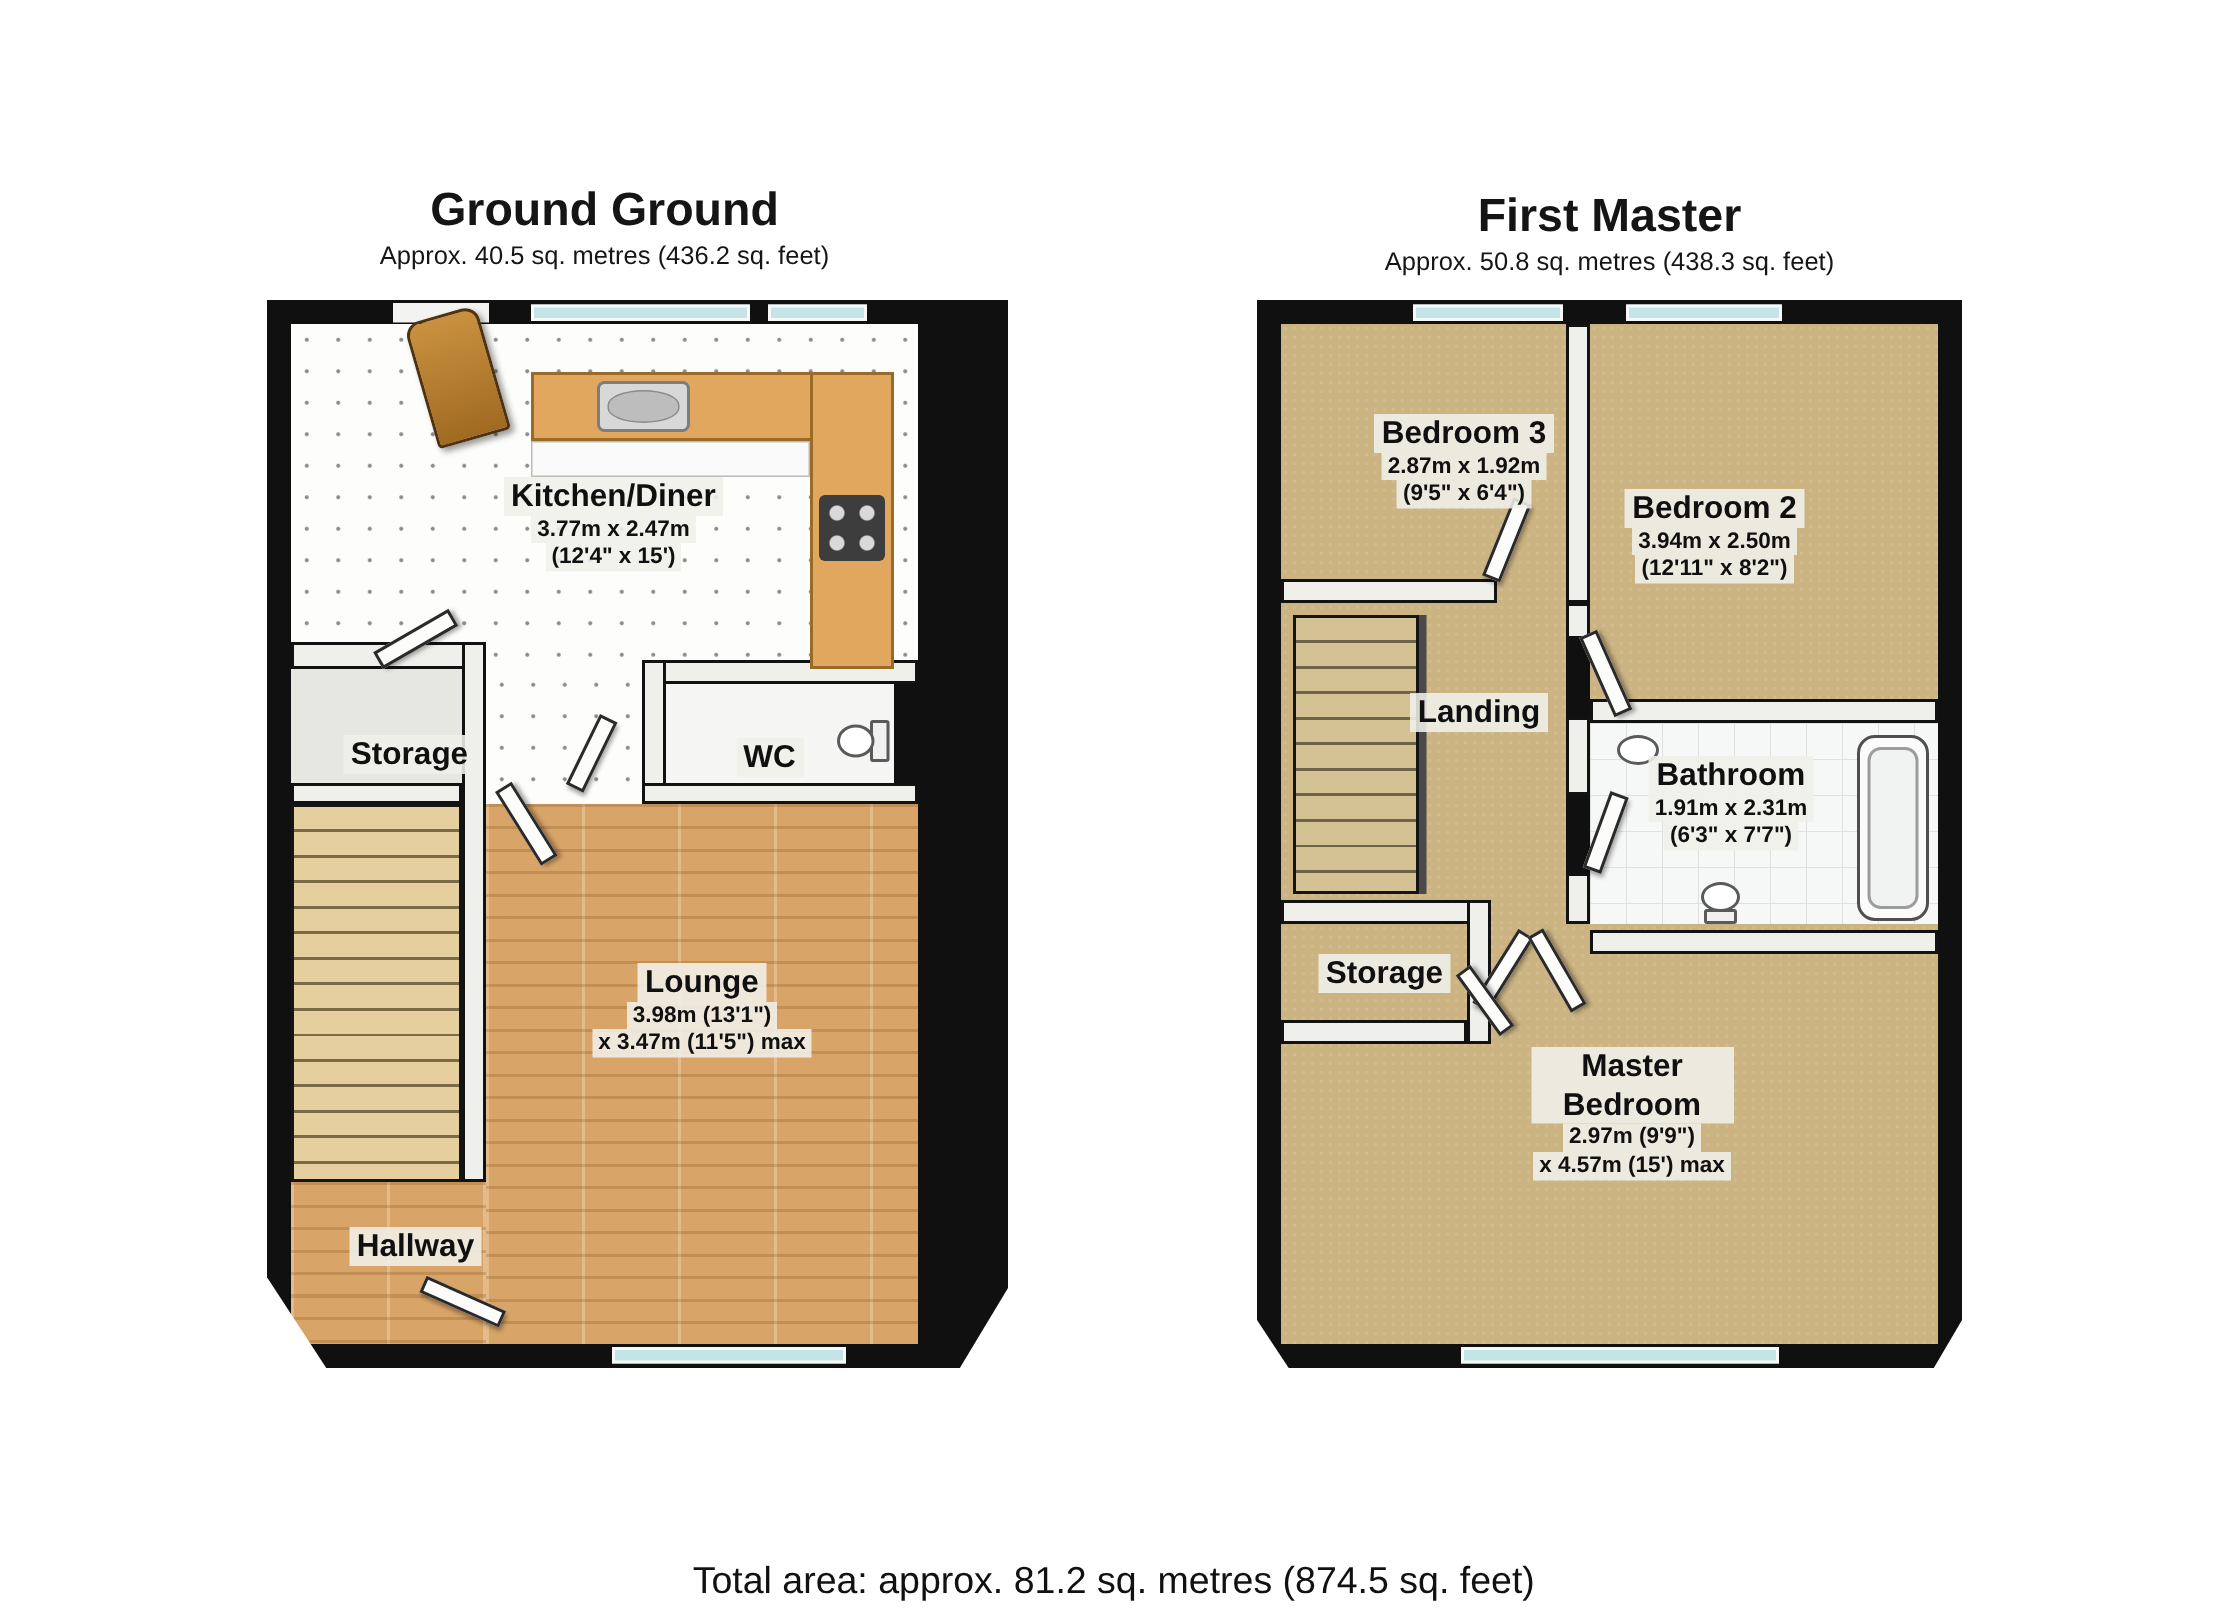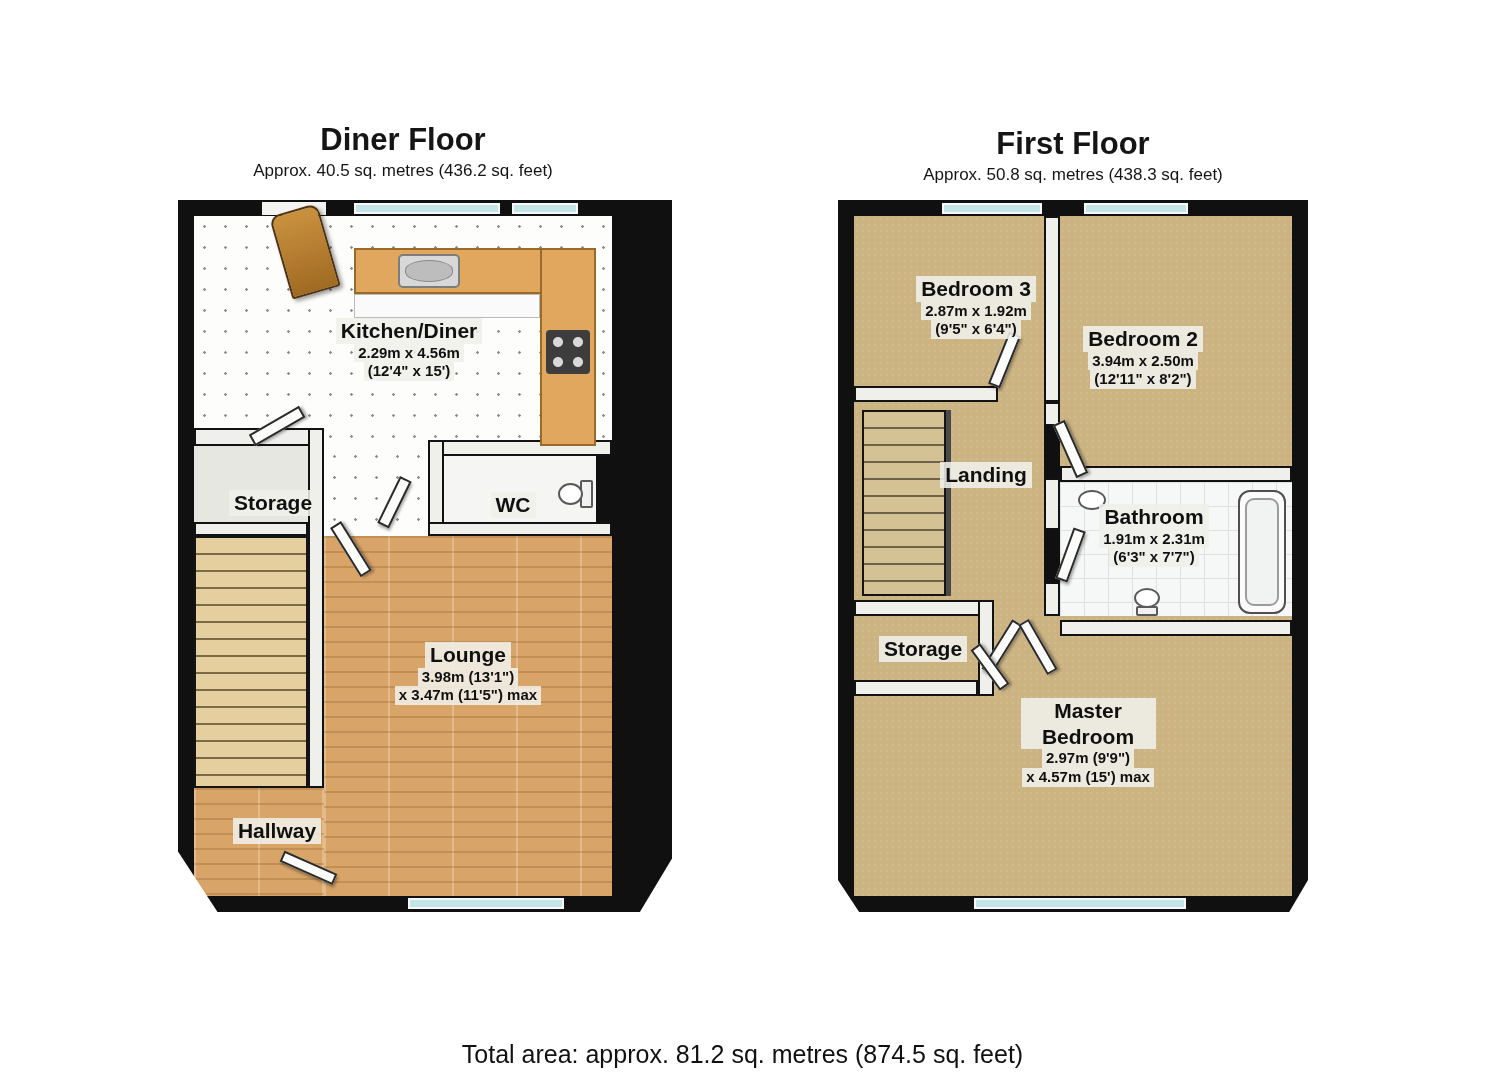--- a/index.html
+++ b/index.html
@@ -56,23 +56,23 @@
   .label{position:absolute;display:flex;flex-direction:column;align-items:center;z-index:5;}
   .nm{font-weight:bold;font-size:21px;line-height:1.22;color:#101010;background:rgba(240,240,234,.88);padding:0 5px;white-space:nowrap;}
   .dm{font-weight:bold;font-size:15px;line-height:1.25;color:#101010;background:rgba(240,240,234,.88);padding:0 4px;white-space:nowrap;}
   .nm.wrap{white-space:normal;width:125px;text-align:center;}
 </style>
 </head>
 <body>
 
 <div class="canvas">
 
-  <div class="floor-title" style="left:178px;top:122px;width:450px">Diner Floor</div>
+  <div class="floor-title" style="left:178px;top:122px;width:450px">Ground Ground</div>
   <div class="floor-subtitle" style="left:178px;top:161px;width:450px">Approx. 40.5 sq. metres (436.2 sq. feet)</div>
-  <div class="floor-title" style="left:838px;top:126px;width:470px">First Floor</div>
+  <div class="floor-title" style="left:838px;top:126px;width:470px">First Master</div>
   <div class="floor-subtitle" style="left:838px;top:165px;width:470px">Approx. 50.8 sq. metres (438.3 sq. feet)</div>
 
   <div class="plan gf">
 
     <div class="room floor-dots" style="left:16px;top:16px;width:418px;height:230px"></div>
     <div class="room floor-dots" style="left:146px;top:246px;width:104px;height:90px"></div>
     <div class="room floor-storage" style="left:16px;top:246px;width:114px;height:76px"></div>
     <div class="room floor-plain" style="left:266px;top:256px;width:152px;height:66px"></div>
     <div class="room floor-wood" style="left:146px;top:336px;width:288px;height:360px"></div>
     <div class="room floor-wood" style="left:16px;top:588px;width:130px;height:108px"></div>
@@ -103,21 +103,21 @@
     <div class="tank" style="left:402px;top:280px;width:13px;height:28px"></div>
     <div class="bowl" style="left:380px;top:283px;width:25px;height:22px"></div>
 
     <div class="door-leaf" style="left:74px;top:234px;width:58px;height:13px;transform:rotate(-30deg);transform-origin:0 50%"></div>
     <div class="door-leaf" style="left:152px;top:328px;width:13px;height:58px;transform:rotate(-32deg);transform-origin:0 0"></div>
     <div class="door-leaf" style="left:222px;top:276px;width:13px;height:52px;transform:rotate(26deg);transform-origin:0 0"></div>
     <div class="door-leaf" style="left:104px;top:650px;width:58px;height:12px;transform:rotate(24deg);transform-origin:0 50%"></div>
 
     <div class="label" style="left:116px;top:118px;width:230px">
       <span class="nm">Kitchen/Diner</span>
-      <span class="dm">2.29m x 4.56m</span>
+      <span class="dm">3.77m x 2.47m</span>
       <span class="dm">(12'4" x 15')</span>
     </div>
     <div class="label" style="left:30px;top:290px;width:130px">
       <span class="nm">Storage</span>
     </div>
     <div class="label" style="left:290px;top:292px;width:90px">
       <span class="nm">WC</span>
     </div>
     <div class="label" style="left:170px;top:442px;width:240px">
       <span class="nm">Lounge</span>

